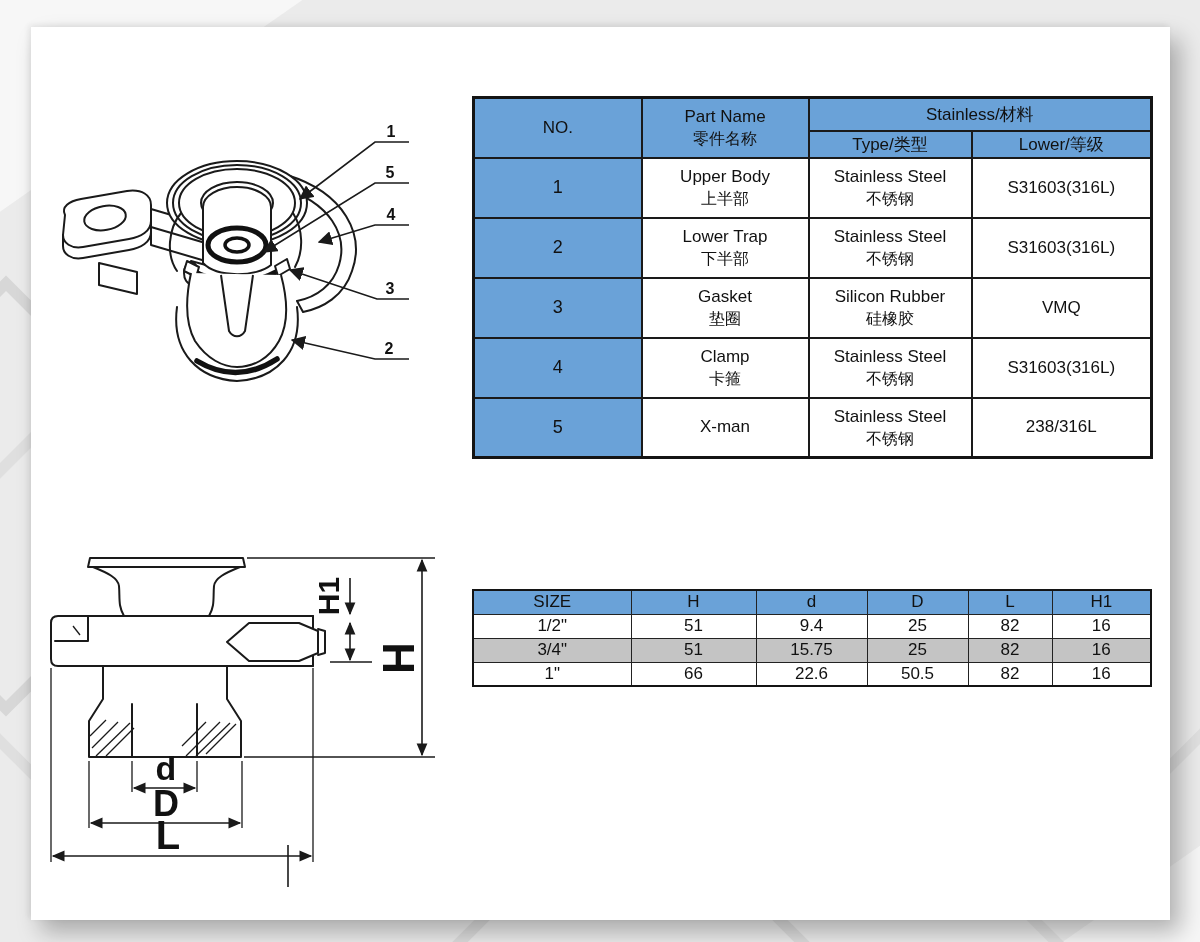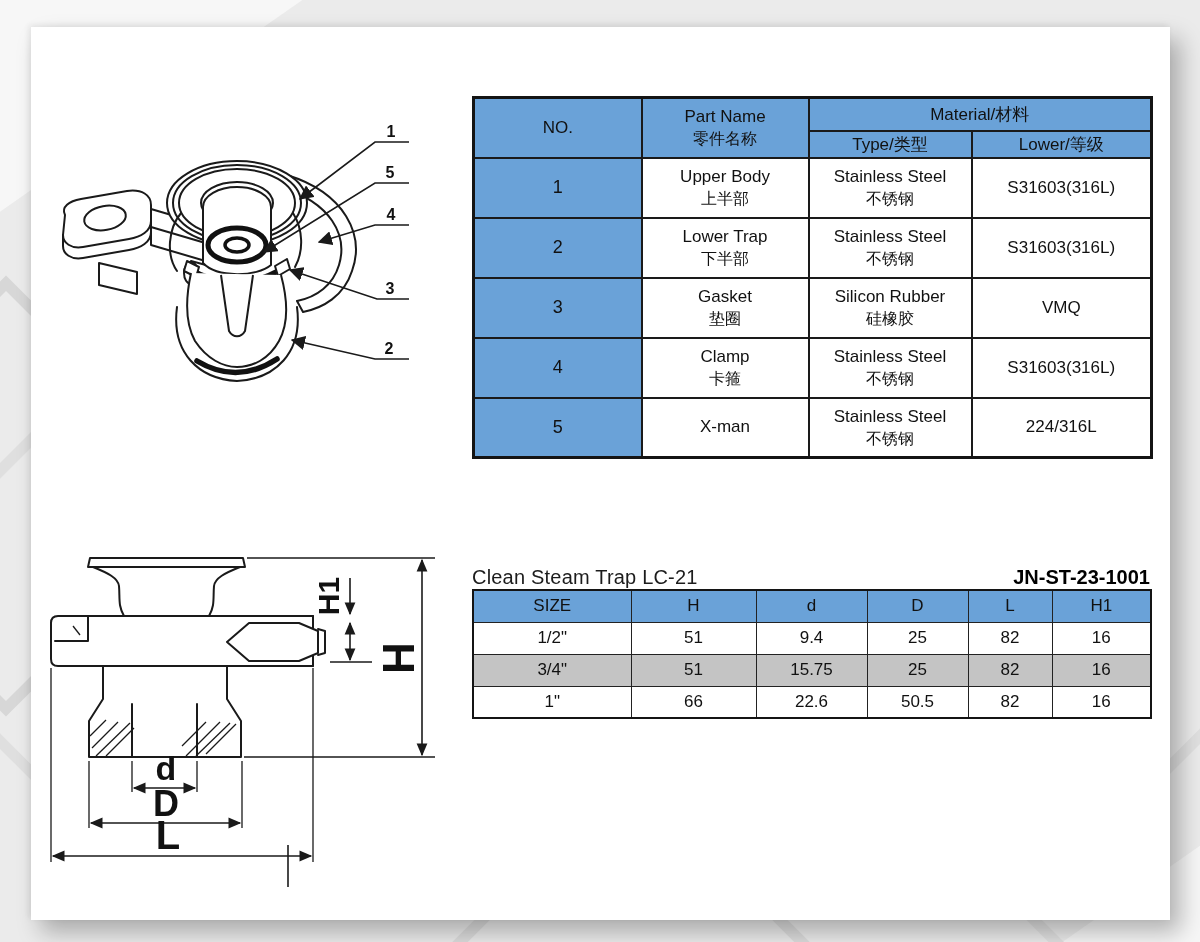--- a/index.html
+++ b/index.html
@@ -51,21 +51,21 @@
   .spec-title{font-size:20px;font-weight:500;letter-spacing:.2px;color:#1c1c1c;}
   .spec-code{font-size:20px;font-weight:800;color:#000;}
   .spec-table{
     position:absolute;left:441px;top:562px;width:678px;
     border:2.5px solid #141414;
   }
   .spec-table td,.spec-table th{
     border:1.6px solid #222;text-align:center;vertical-align:middle;
     padding:0;font-weight:400;font-size:17px;
   }
-  .spec-table tr{height:32px;}
+  .spec-table tr{height:24px;}
   .gray-row td{background:#c4c4c4;}
   
   svg{position:absolute;overflow:visible;}
   .iso-svg{left:10px;top:90px;width:410px;height:290px;}
   .dim-svg{left:5px;top:515px;width:440px;height:375px;}
   .ln{stroke:#1a1a1a;fill:none;stroke-width:2;stroke-linecap:round;stroke-linejoin:round;}
   .lnw{stroke:#1a1a1a;fill:#fff;stroke-width:2;stroke-linejoin:round;}
   .thick{stroke:#111;stroke-width:5.5;fill:none;stroke-linecap:round;}
   .thin{stroke:#1a1a1a;stroke-width:1.3;fill:none;}
   .dimline{stroke:#1a1a1a;stroke-width:1.6;fill:none;}
@@ -156,21 +156,21 @@
         <col style="width:163px">
         <col style="width:180px">
       </colgroup>
     <tbody>
         <tr class="hdr-row1">
       <th class="blue" rowspan="2">NO.</th>
       <th class="blue" rowspan="2">
         <span class="en-line">Part Name</span>
         <span class="zh-line">零件名称</span>
       </th>
-      <th class="blue" colspan="2">Material/材料</th>
+      <th class="blue" colspan="2">Stainless/材料</th>
     </tr>
     <tr class="hdr-row2">
       <th class="blue">Type/类型</th>
       <th class="blue">Lower/等级</th>
     </tr>
 
     <tr class="body-row">
       <td class="blue no-cell">1</td>
       <td>
         <span class="en-line">Upper Body</span>
@@ -225,21 +225,21 @@
     <tr class="body-row">
       <td class="blue no-cell">5</td>
       <td>
         <span class="en-line">X-man</span>
         <span class="zh-line"></span>
       </td>
       <td>
         <span class="en-line">Stainless Steel</span>
         <span class="zh-line">不锈钢</span>
       </td>
-      <td class="grade-cell">224/316L</td>
+      <td class="grade-cell">238/316L</td>
     </tr>
   </tbody>
     </table>
 
   <svg class="dim-svg" viewBox="0 0 440 375">
     <defs>
       <marker id="ah2" viewBox="0 0 10 10" refX="9" refY="5" markerWidth="11" markerHeight="8" orient="auto-start-reverse">
         <path d="M0,0.8 L10,5 L0,9.2 Z" fill="#1a1a1a"></path>
       </marker>
     </defs>
@@ -303,24 +303,20 @@
 
     <g>
       <path class="thin" d="M15,126 L15,320"></path>
       <path class="thin" d="M277,126 L277,320"></path>
       <path class="dimline" d="M252,303 L252,345"></path>
       <path class="dimline" marker-start="url(#ah2)" marker-end="url(#ah2)" d="M17,314 L275,314"></path>
       <text class="dim-big" font-size="40" text-anchor="middle" x="132" y="307">L</text>
     </g>
   </svg>
 
-  <div class="spec-title-row">
-    <span class="spec-title">Clean Steam Trap LC-21</span>
-    <span class="spec-code">JN-ST-23-1001</span>
-  </div>
 
   <table class="spec-table">
     <colgroup>
         <col style="width:158px">
         <col style="width:125px">
         <col style="width:111px">
         <col style="width:101px">
         <col style="width:84px">
         <col style="width:99px">
       </colgroup>

